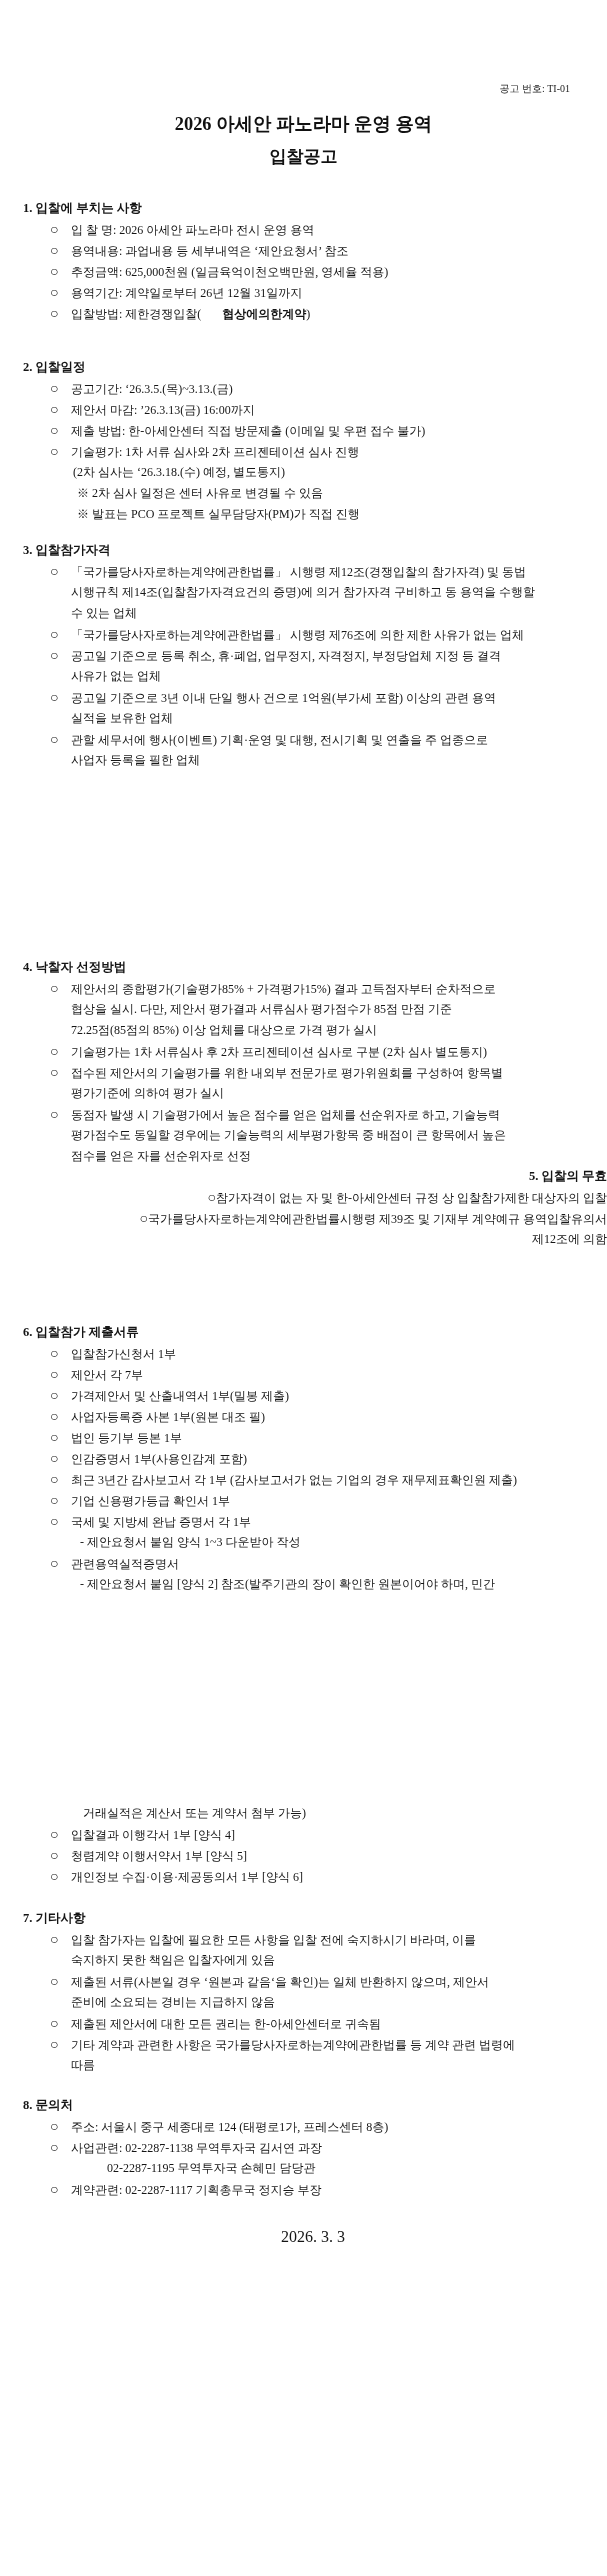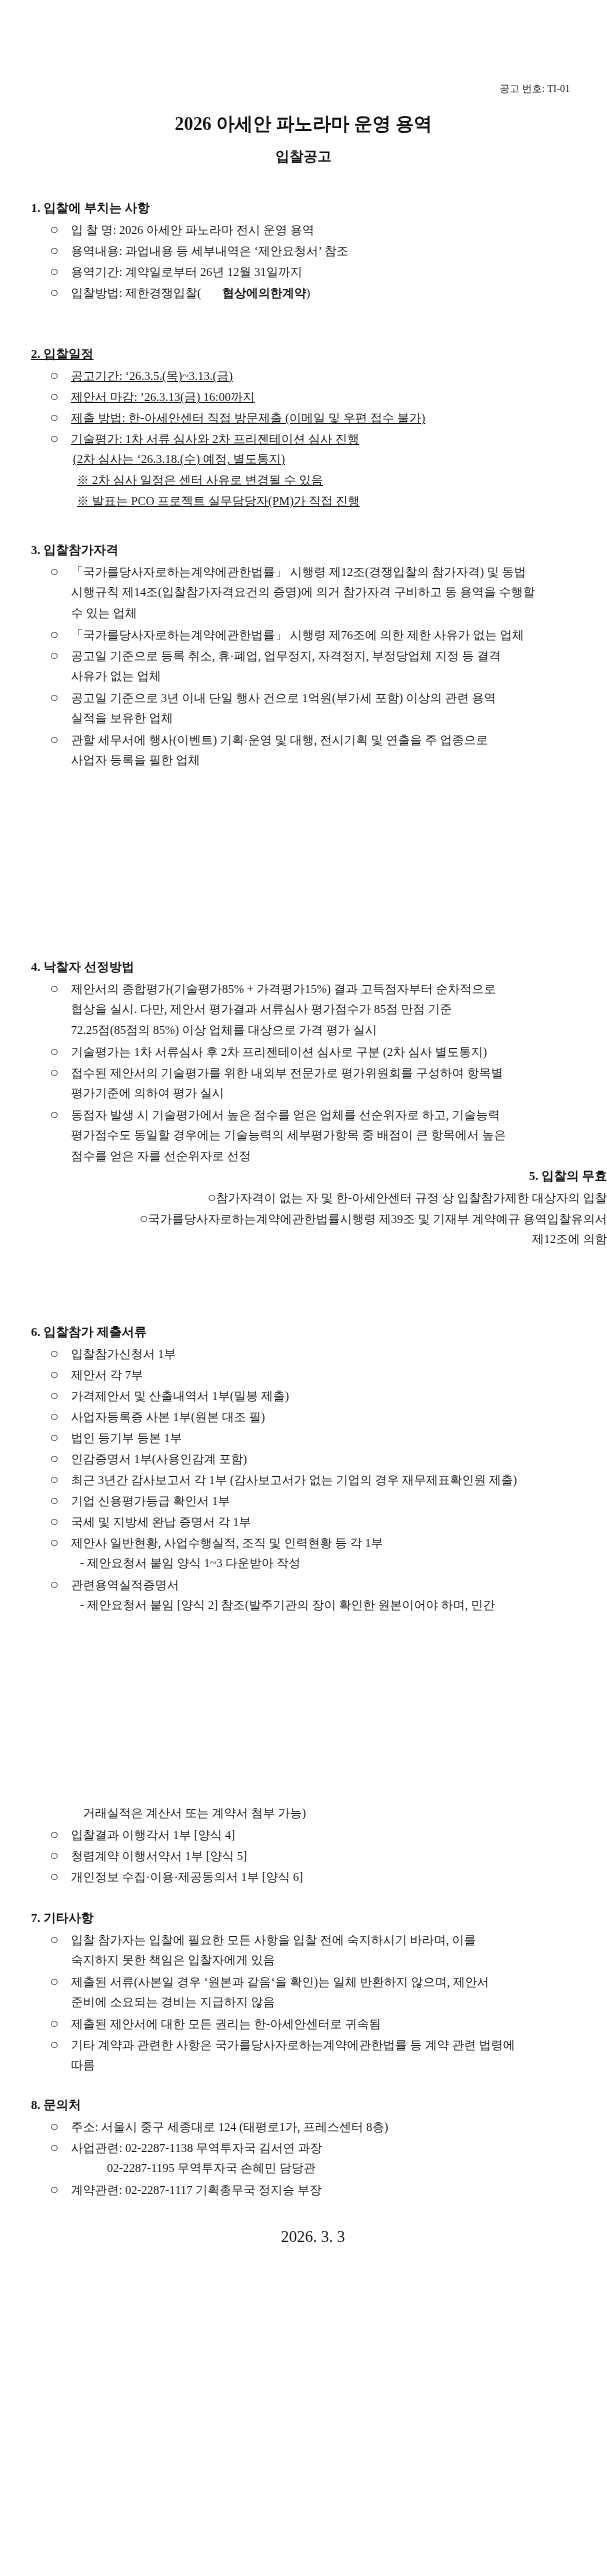--- a/index.html
+++ b/index.html
@@ -15,28 +15,28 @@
   .notice{
     position:absolute; top:82px; right:37px;
     font-size:10px; line-height:13.2px; color:#222;text-align:center;
   }
   .title1{
     position:absolute; top:112px; left:0; width:100%;
     text-align:center; font-size:18.4px; line-height:25px; color:#111;font-weight:bold;
   }
   .title2{
     position:absolute; top:146px; left:0; width:100%;
-    text-align:center; font-size:14px; line-height:22px; font-weight:700; color:#111;
+    text-align:center; font-size:17px; line-height:22px; font-weight:700; color:#111;
   }
   .section{position:absolute; left:0; width:607px;}
   .line{
     height:21px; line-height:21px; white-space:nowrap;
     font-size:12px; color:#151515;
   }
-  .sec-h{padding-left:31px; font-weight:700; font-size:12.5px;}
+  .sec-h{padding-left:23px; font-weight:700; font-size:12.5px;}
   .b{padding-left:50px;}
   .circ{display:inline-block; width:21px; font-size:14px;}
   .c{padding-left:71px;}
   .sub{padding-left:73px;}
   .note{padding-left:77px;}
   .dash{padding-left:80px;}
   .c2{padding-left:83px;}
   .c3{padding-left:107px;}
   .date{
     position:absolute; top:2228px; left:0; width:100%;
@@ -50,24 +50,25 @@
 
 <div class="page">
   <div class="notice">공고 번호: TI-01</div>
   <div class="title1">2026 아세안 파노라마 운영 용역</div>
   <div class="title2">입찰공고</div>
   <div id="sections">
       <div class="section" style="top: 198px;">
         <div class="line sec-h">1. 입찰에 부치는 사항</div>
         <div class="line b"><span class="circ">○</span>입 찰 명: 2026 아세안 파노라마 전시 운영 용역</div>
         <div class="line b"><span class="circ">○</span>용역내용: 과업내용 등 세부내역은 ‘제안요청서’ 참조</div>
+        <div class="line b"><span class="circ">○</span>추정금액: 625,000천원 (일금육억이천오백만원, 영세율 적용)</div>
         <div class="line b"><span class="circ">○</span>용역기간: 계약일로부터 26년 12월 31일까지</div>
         <div class="line b"><span class="circ">○</span>입찰방법: 제한경쟁입찰(<b>협상에의한계약</b>)</div>
       </div>
-      <div class="section" style="top: 344px; text-decoration: underline;">
+      <div class="section" style="top: 357px;">
         <div class="line sec-h">2. 입찰일정</div>
         <div class="line b"><span class="circ">○</span>공고기간: ‘26.3.5.(목)~3.13.(금)</div>
         <div class="line b"><span class="circ">○</span>제안서 마감: ’26.3.13(금) 16:00까지</div>
         <div class="line b"><span class="circ">○</span>제출 방법: 한-아세안센터 직접 방문제출 (이메일 및 우편 접수 불가)</div>
         <div class="line b"><span class="circ">○</span>기술평가: 1차 서류 심사와 2차 프리젠테이션 심사 진행</div>
         <div class="line sub">(2차 심사는 ‘26.3.18.(수) 예정, 별도통지)</div>
         <div class="line note">※ 2차 심사 일정은 센터 사유로 변경될 수 있음</div>
         <div class="line note">※ 발표는 PCO 프로젝트 실무담당자(PM)가 직접 진행</div>
       </div>
       <div class="section" style="top: 540px;">
@@ -105,21 +106,20 @@
         <div class="line sec-h">6. 입찰참가 제출서류</div>
         <div class="line b"><span class="circ">○</span>입찰참가신청서 1부</div>
         <div class="line b"><span class="circ">○</span>제안서 각 7부</div>
         <div class="line b"><span class="circ">○</span>가격제안서 및 산출내역서 1부(밀봉 제출)</div>
         <div class="line b"><span class="circ">○</span>사업자등록증 사본 1부(원본 대조 필)</div>
         <div class="line b"><span class="circ">○</span>법인 등기부 등본 1부</div>
         <div class="line b"><span class="circ">○</span>인감증명서 1부(사용인감계 포함)</div>
         <div class="line b"><span class="circ">○</span>최근 3년간 감사보고서 각 1부 (감사보고서가 없는 기업의 경우 재무제표확인원 제출)</div>
         <div class="line b"><span class="circ">○</span>기업 신용평가등급 확인서 1부</div>
         <div class="line b"><span class="circ">○</span>국세 및 지방세 완납 증명서 각 1부</div>
-        <div class="line b"><span class="circ">○</span>제안사 일반현황, 사업수행실적, 조직 및 인력현황 등 각 1부</div>
         <div class="line dash">- 제안요청서 붙임 양식 1~3 다운받아 작성</div>
         <div class="line b"><span class="circ">○</span>관련용역실적증명서</div>
         <div class="line dash">- 제안요청서 붙임 [양식 2] 참조(발주기관의 장이 확인한 원본이어야 하며, 민간</div>
       </div>
       <div class="section" style="top: 1803px;">
         <div class="line c2">거래실적은 계산서 또는 계약서 첨부 가능)</div>
         <div class="line b"><span class="circ">○</span>입찰결과 이행각서 1부 [양식 4]</div>
         <div class="line b"><span class="circ">○</span>청렴계약 이행서약서 1부 [양식 5]</div>
         <div class="line b"><span class="circ">○</span>개인정보 수집·이용·제공동의서 1부 [양식 6]</div>
       </div>

